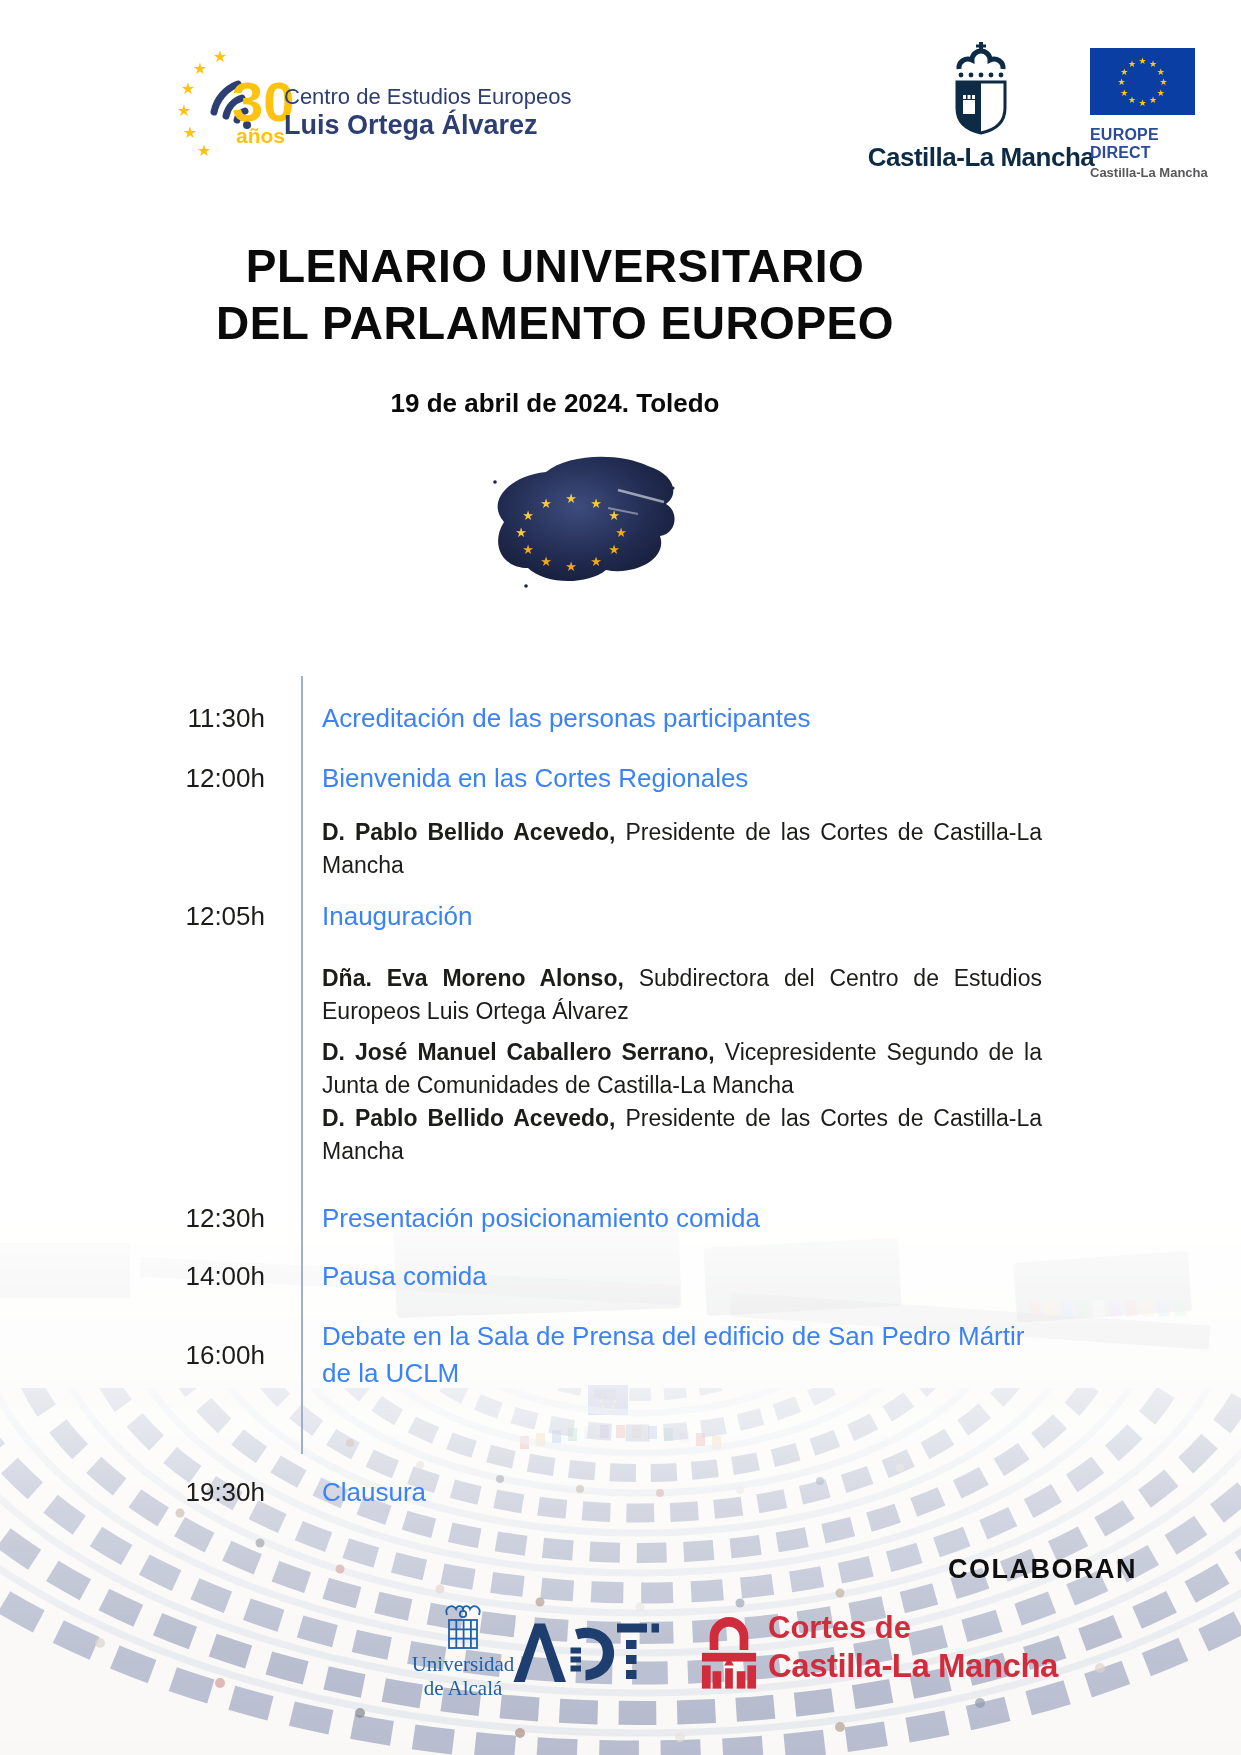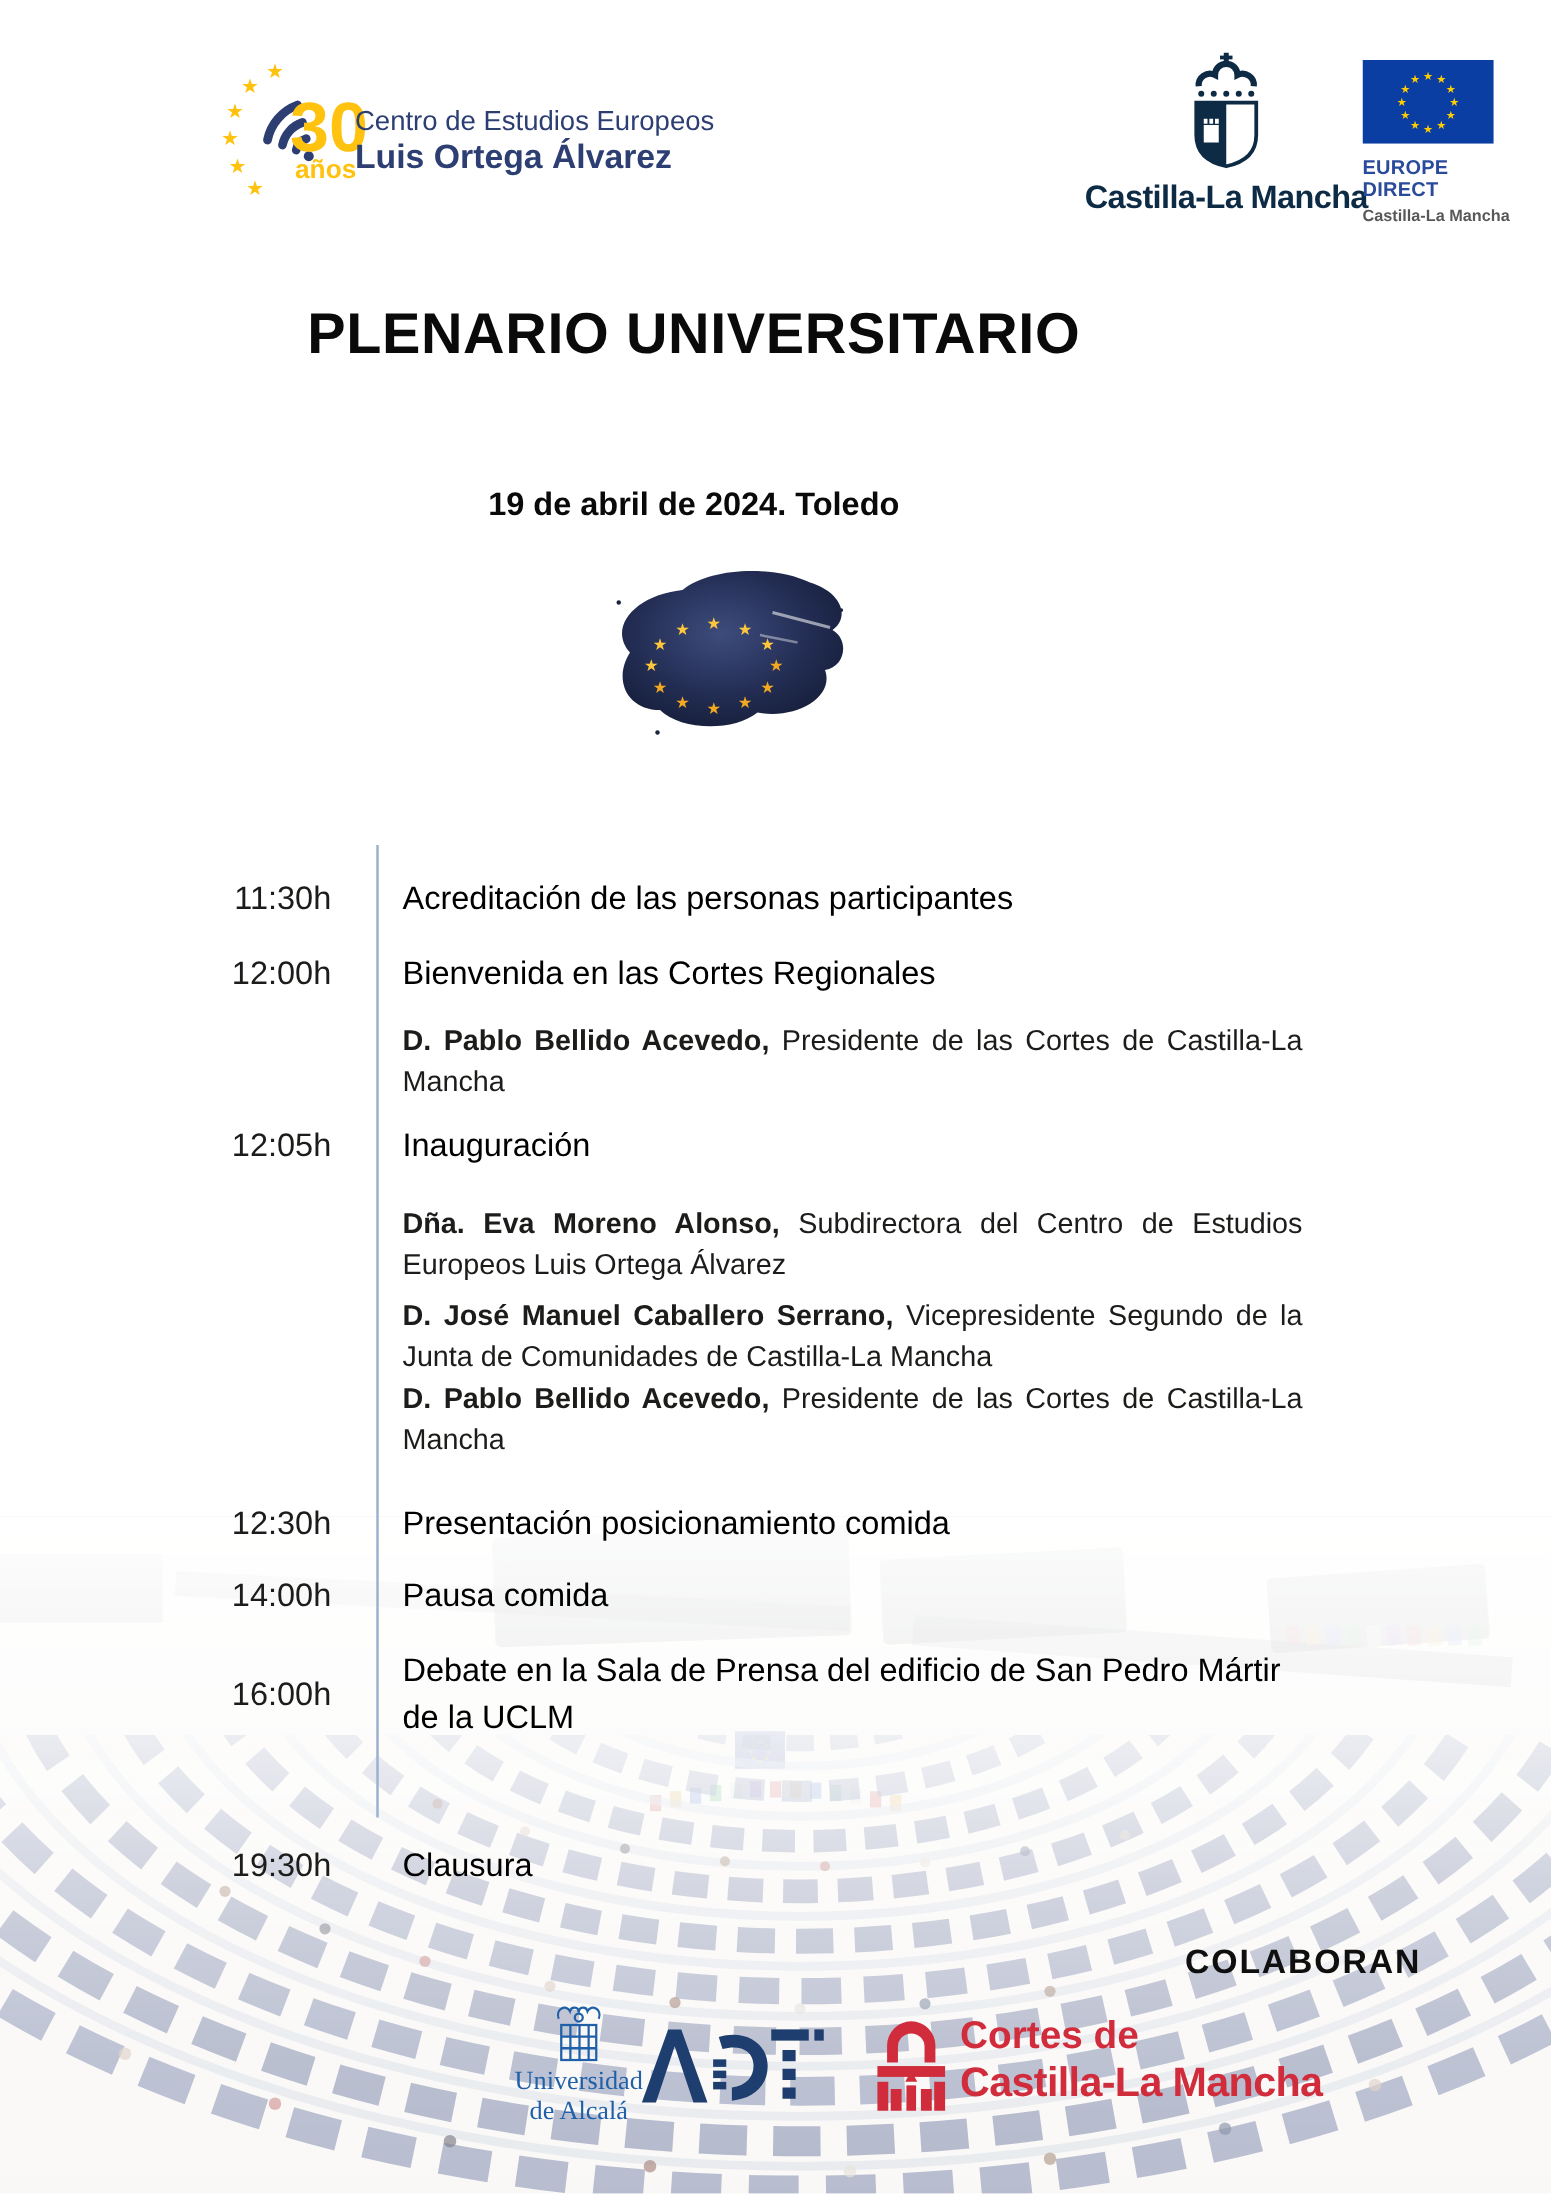--- a/index.html
+++ b/index.html
@@ -33,21 +33,21 @@
          font-size:46px;font-weight:bold;color:#0a0a0a;line-height:57px;letter-spacing:0.5px;}
   #event-date{position:absolute;left:0;top:388px;width:1110px;text-align:center;
          font-size:26px;font-weight:bold;color:#0a0a0a;}
 
   #brush{position:absolute;left:468px;top:450px;}
 
   
   #vline{position:absolute;left:301px;top:676px;width:2px;height:778px;background:#9db0d0;z-index:3;}
   .srow{position:absolute;left:0;display:flex;align-items:center;z-index:3;}
   .srow .t{width:265px;flex:none;text-align:right;font-size:26px;color:#1c1c1a;}
-  .srow .d{margin-left:57px;font-size:26px;color:#000000;line-height:37px;}
+  .srow .d{margin-left:57px;font-size:26px;color:#3b82f6;line-height:37px;}
   #r1{top:700px;} #r2{top:760px;} #r3{top:898px;} #r4{top:1200px;}
   #r5{top:1258px;} #r6{top:1318px;} #r7{top:1474px;}
   #r6 .d{width:720px;}
   .spk{position:absolute;left:322px;width:720px;text-align:justify;
        font-size:23px;line-height:33px;color:#1c1c1a;z-index:3;}
   .spk .spk-name{font-weight:bold;}
   #sp1{top:816px;} #sp2{top:962px;} #sp3{top:1036px;} #sp4{top:1102px;}
 
   
   #photo{position:absolute;left:0;top:1213px;z-index:1;}
@@ -132,20 +132,21 @@
           <text x="63" y="18.8">★</text>
           <text x="70.7" y="26.5">★</text>
       </g>
     </svg>
     <div id="ed-l1">EUROPE DIRECT</div>
     <div id="ed-l2">Castilla-La Mancha</div>
   </div>
 
   <div id="title">
     <div>PLENARIO UNIVERSITARIO</div>
+    <div>DEL PARLAMENTO EUROPEO</div>
   </div>
   <div id="event-date">19 de abril de 2024. Toledo</div>
 
   <svg id="brush" width="215" height="152" viewBox="0 0 215 152">
     <defs>
       <radialGradient id="bnavy" cx="45%" cy="40%" r="75%">
         <stop offset="0%" stop-color="#3d4c7d"></stop>
         <stop offset="55%" stop-color="#222c52"></stop>
         <stop offset="100%" stop-color="#10182e"></stop>
       </radialGradient>

